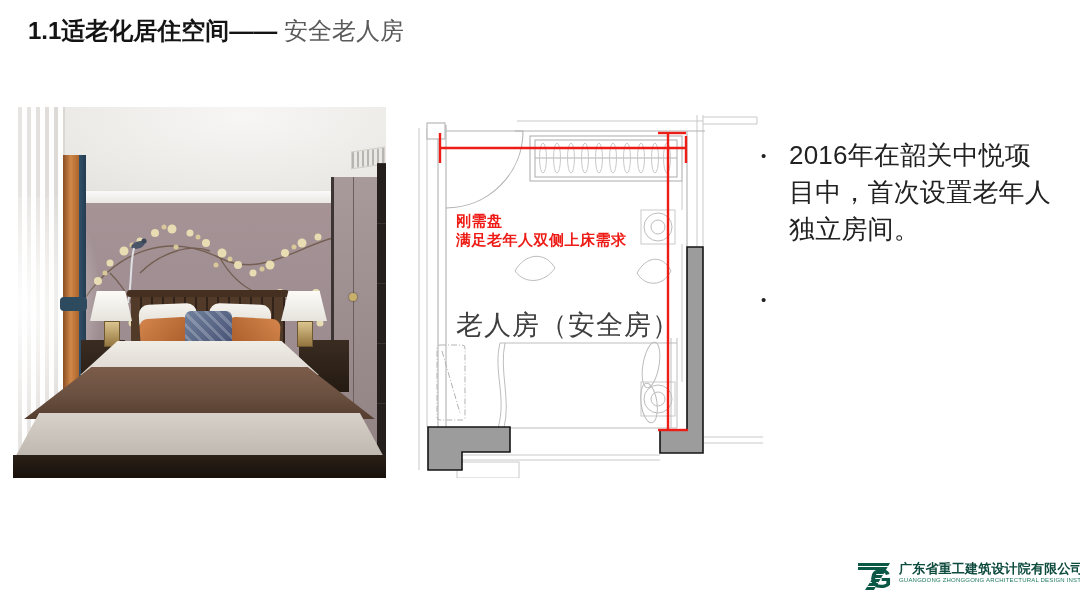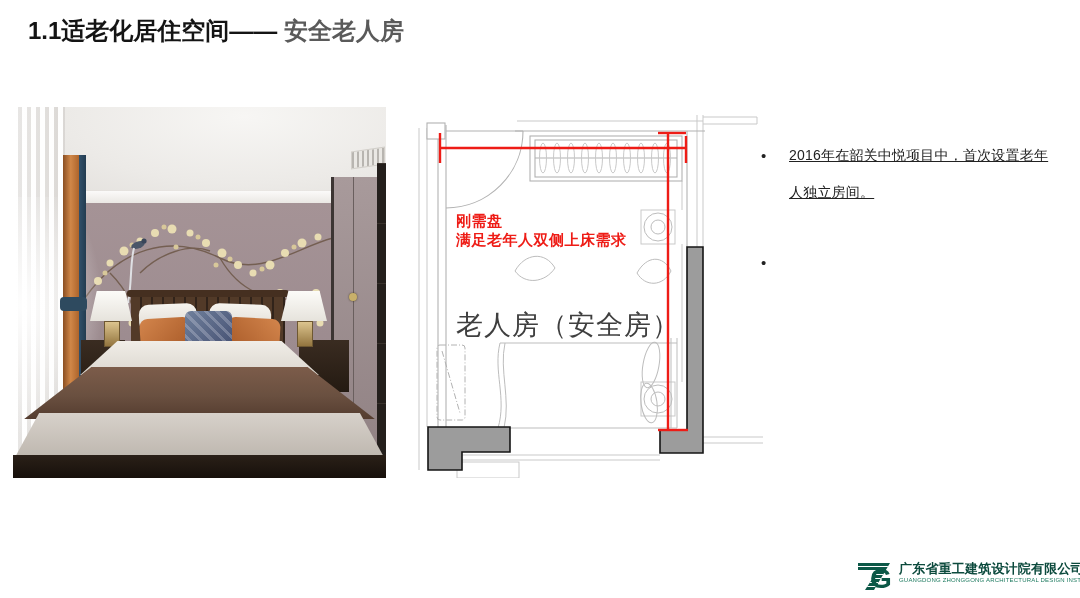--- a/index.html
+++ b/index.html
@@ -3,21 +3,21 @@
 <meta charset="utf-8">
 <style>
   html,body{margin:0;padding:0;}
   body{
     width:1080px;height:598px;position:relative;background:#ffffff;overflow:hidden;
     font-family:"Liberation Sans","DejaVu Sans",sans-serif;
   }
   
   .slide-title{position:absolute;left:28px;top:16px;font-size:24px;line-height:30px;white-space:nowrap;}
   .slide-title .t-bold{font-weight:bold;color:#141414;}
-  .slide-title .t-light{font-weight:700;color:#5a5a5a;}
+  .slide-title .t-light{font-weight:400;color:#5a5a5a;}
 
   
   .photo{position:absolute;left:13px;top:107px;width:373px;height:371px;overflow:hidden;background:#efedeb;}
   .photo *{position:absolute;}
   .ceiling{left:0;top:0;width:100%;height:96px;background:radial-gradient(ellipse at 62% 10%,#f7f6f4 0%,#eceae7 55%,#dfdcd8 100%);}
   .crown{left:50px;top:84px;width:316px;height:13px;background:linear-gradient(180deg,#fbfaf9,#e9e6e2);box-shadow:0 2px 3px rgba(80,70,65,.25);}
   .wall{left:67px;top:96px;width:253px;height:275px;background:linear-gradient(180deg,#a59396 0%,#9c8b8f 55%,#8d7d81 100%);}
   .sheer{left:0;top:0;width:52px;height:371px;
     background:linear-gradient(90deg,#ffffff 0%,#f3f1ef 55%,#e4e1de 100%);}
   .sheer:after{content:"";position:absolute;inset:0;
@@ -62,21 +62,21 @@
     clip-path:polygon(7% 0,93% 0,100% 100%,0 100%);}
   .bedbase{left:0;top:348px;width:373px;height:23px;background:linear-gradient(#2a2018,#17100b);}
 
   
   .plan{position:absolute;left:405px;top:103px;width:360px;height:375px;}
 
   
   .bullets{position:absolute;left:755px;top:137px;width:300px;color:#222;}
   .bullet{display:flex;margin-bottom:33px;}
   .bullet .mark{width:34px;font-size:15px;line-height:37px;color:#222;padding-left:6px;box-sizing:border-box;}
-  .bullet .btxt{width:262px;font-size:14px;line-height:37px;letter-spacing:.2px;text-decoration:underline;}
+  .bullet .btxt{width:262px;font-size:26px;line-height:37px;letter-spacing:.2px;}
 
   
   .footer{position:absolute;left:856px;top:557px;display:flex;align-items:flex-start;}
   .logo-mark{width:40px;height:36px;}
   .logo-text{margin-left:3px;padding-top:4px;}
   .logo-cn{font-size:13px;font-weight:bold;color:#0c4a3d;letter-spacing:.2px;white-space:nowrap;line-height:15px;}
   .logo-en{font-size:6px;color:#1d7a5f;letter-spacing:.2px;white-space:nowrap;line-height:8px;}
 </style>
 </head>
 <body>

